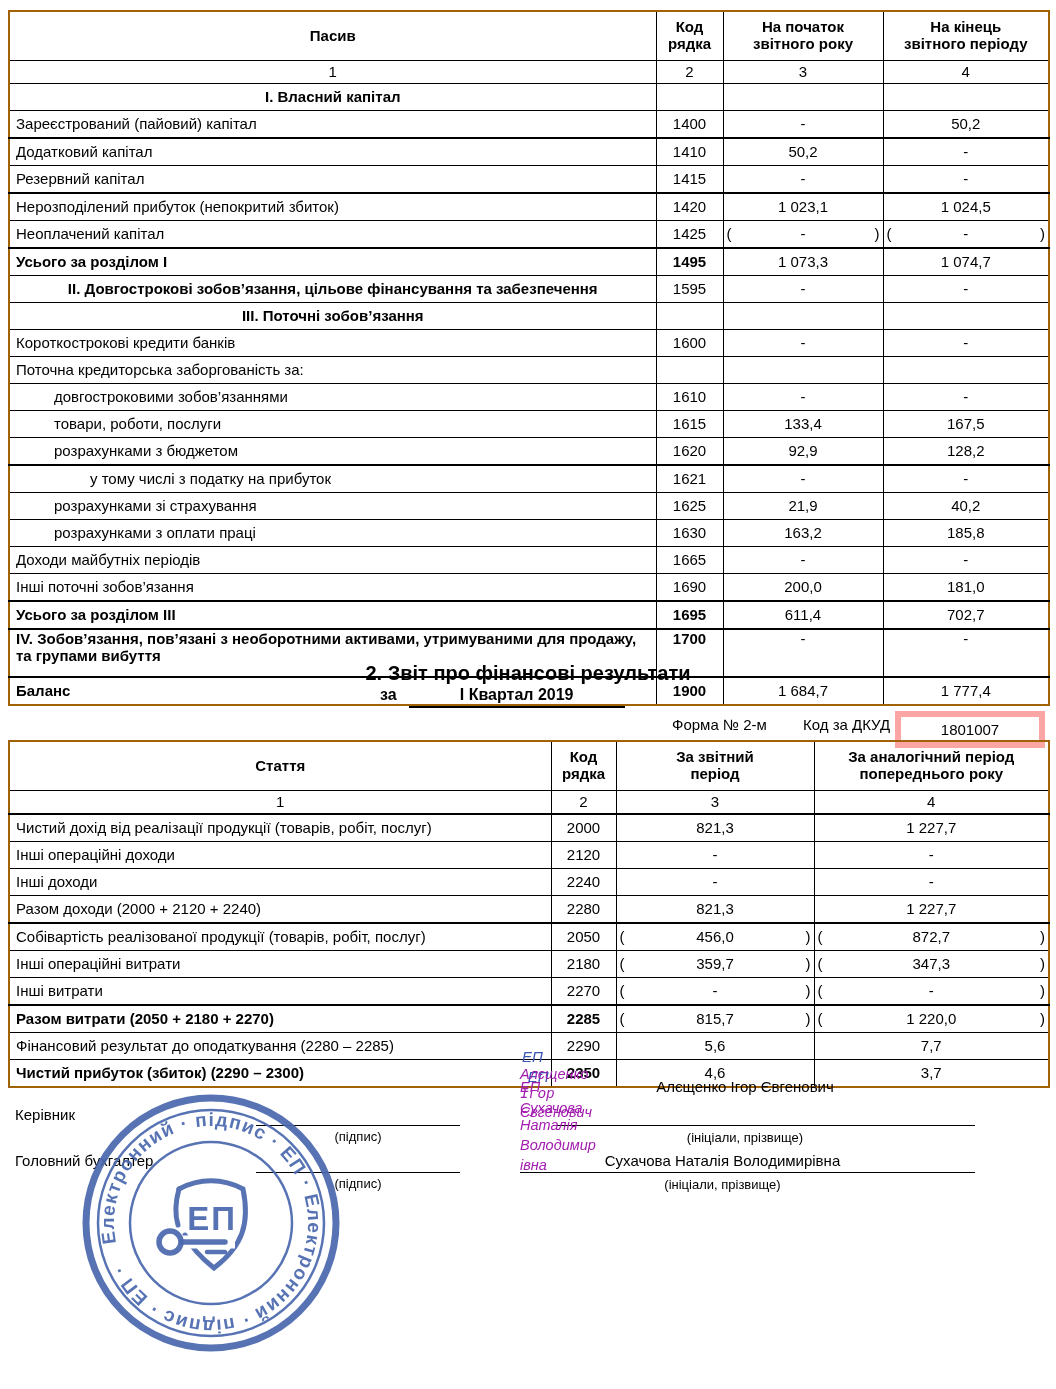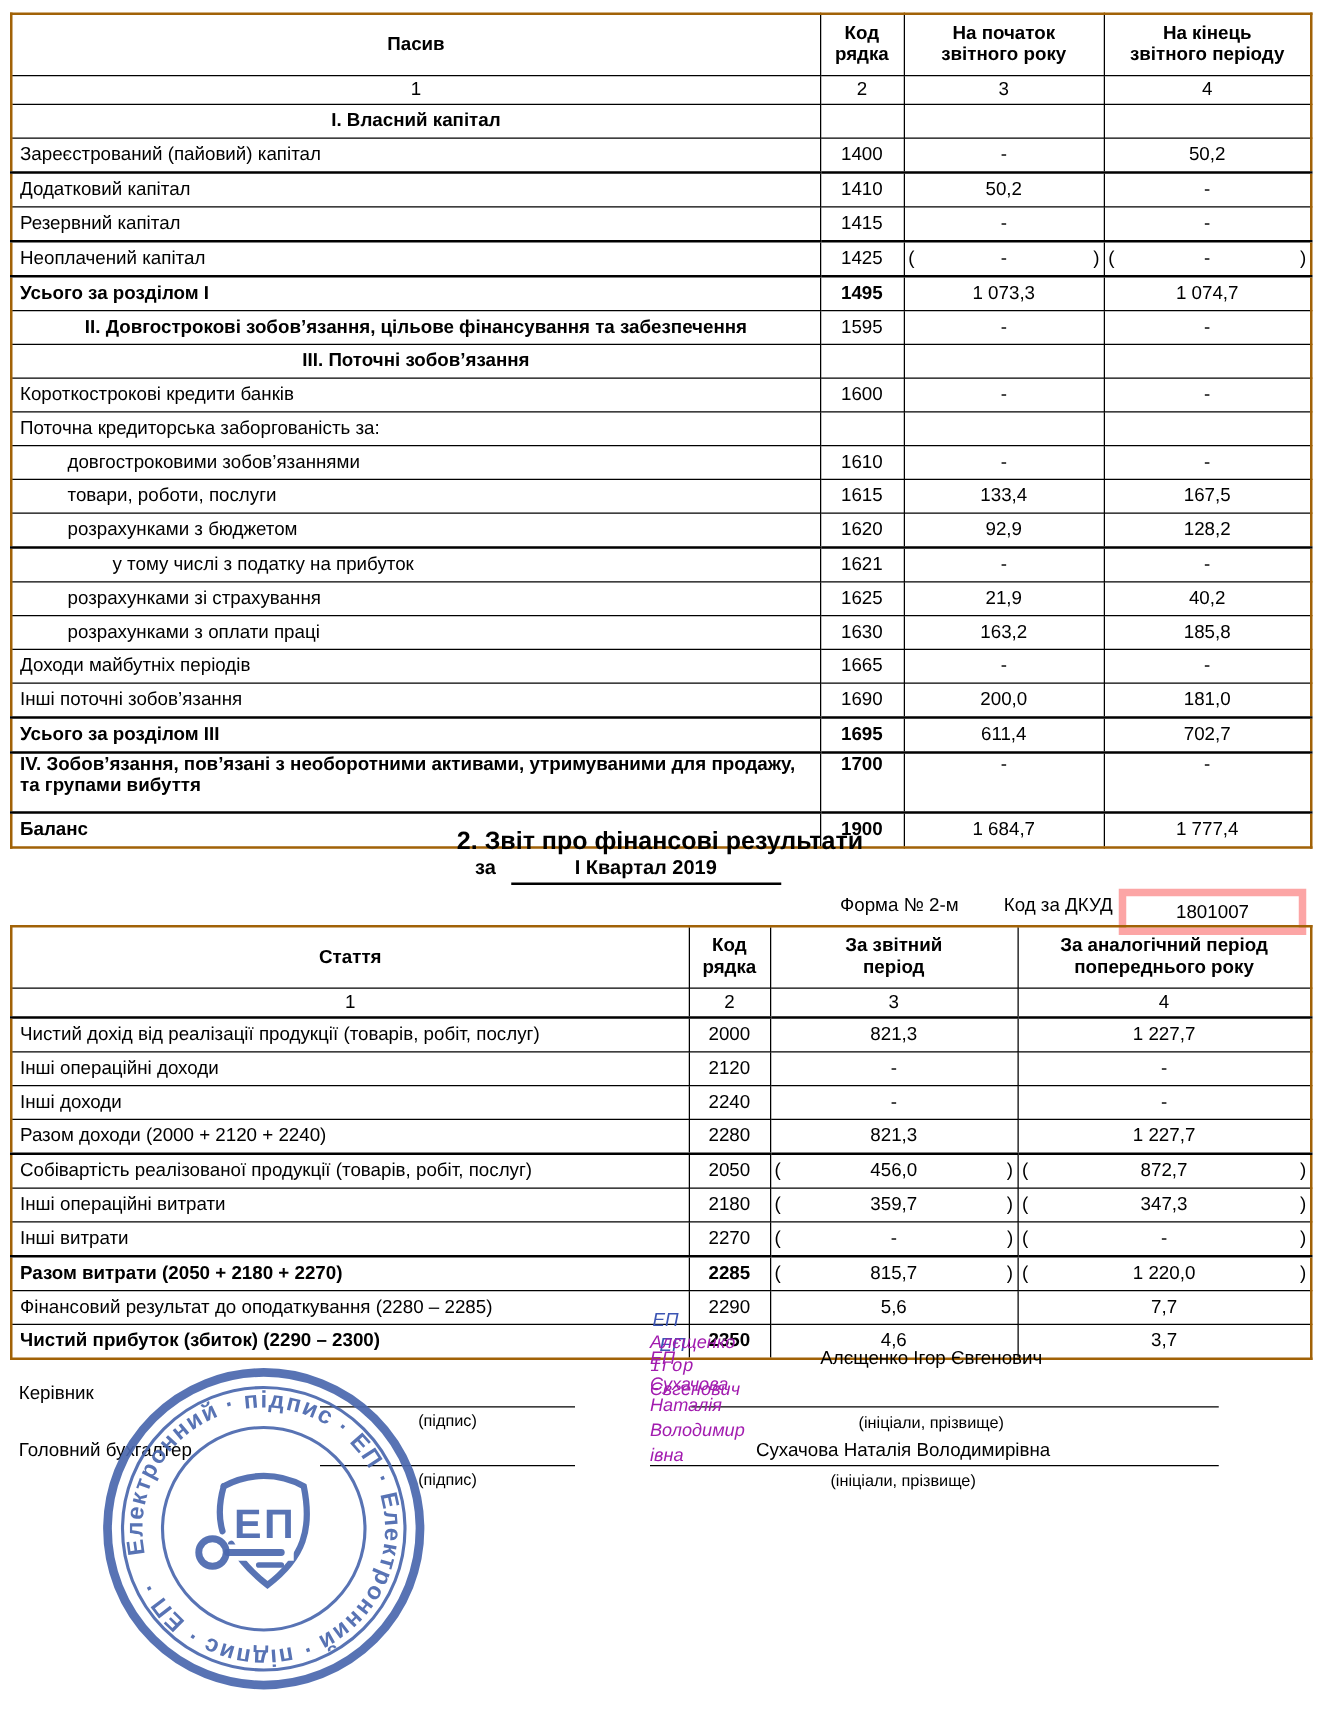--- a/index.html
+++ b/index.html
@@ -116,20 +116,26 @@
           <td class="val">50,2</td>
           <td class="val">-</td>
         </tr>
         <tr class="tb">
           <td class="lbl">Резервний капітал</td>
           <td class="code">1415</td>
           <td class="val">-</td>
           <td class="val">-</td>
         </tr>
         <tr class="">
+          <td class="lbl">Нерозподілений прибуток (непокритий збиток)</td>
+          <td class="code">1420</td>
+          <td class="val">1 023,1</td>
+          <td class="val">1 024,5</td>
+        </tr>
+        <tr class="">
           <td class="lbl">Неоплачений капітал</td>
           <td class="code">1425</td>
           <td class="val pcell">
             <span class="pw">
               <span>(</span>
               <span>-</span>
               <span>)</span>
             </span>
           </td>
           <td class="val pcell">

